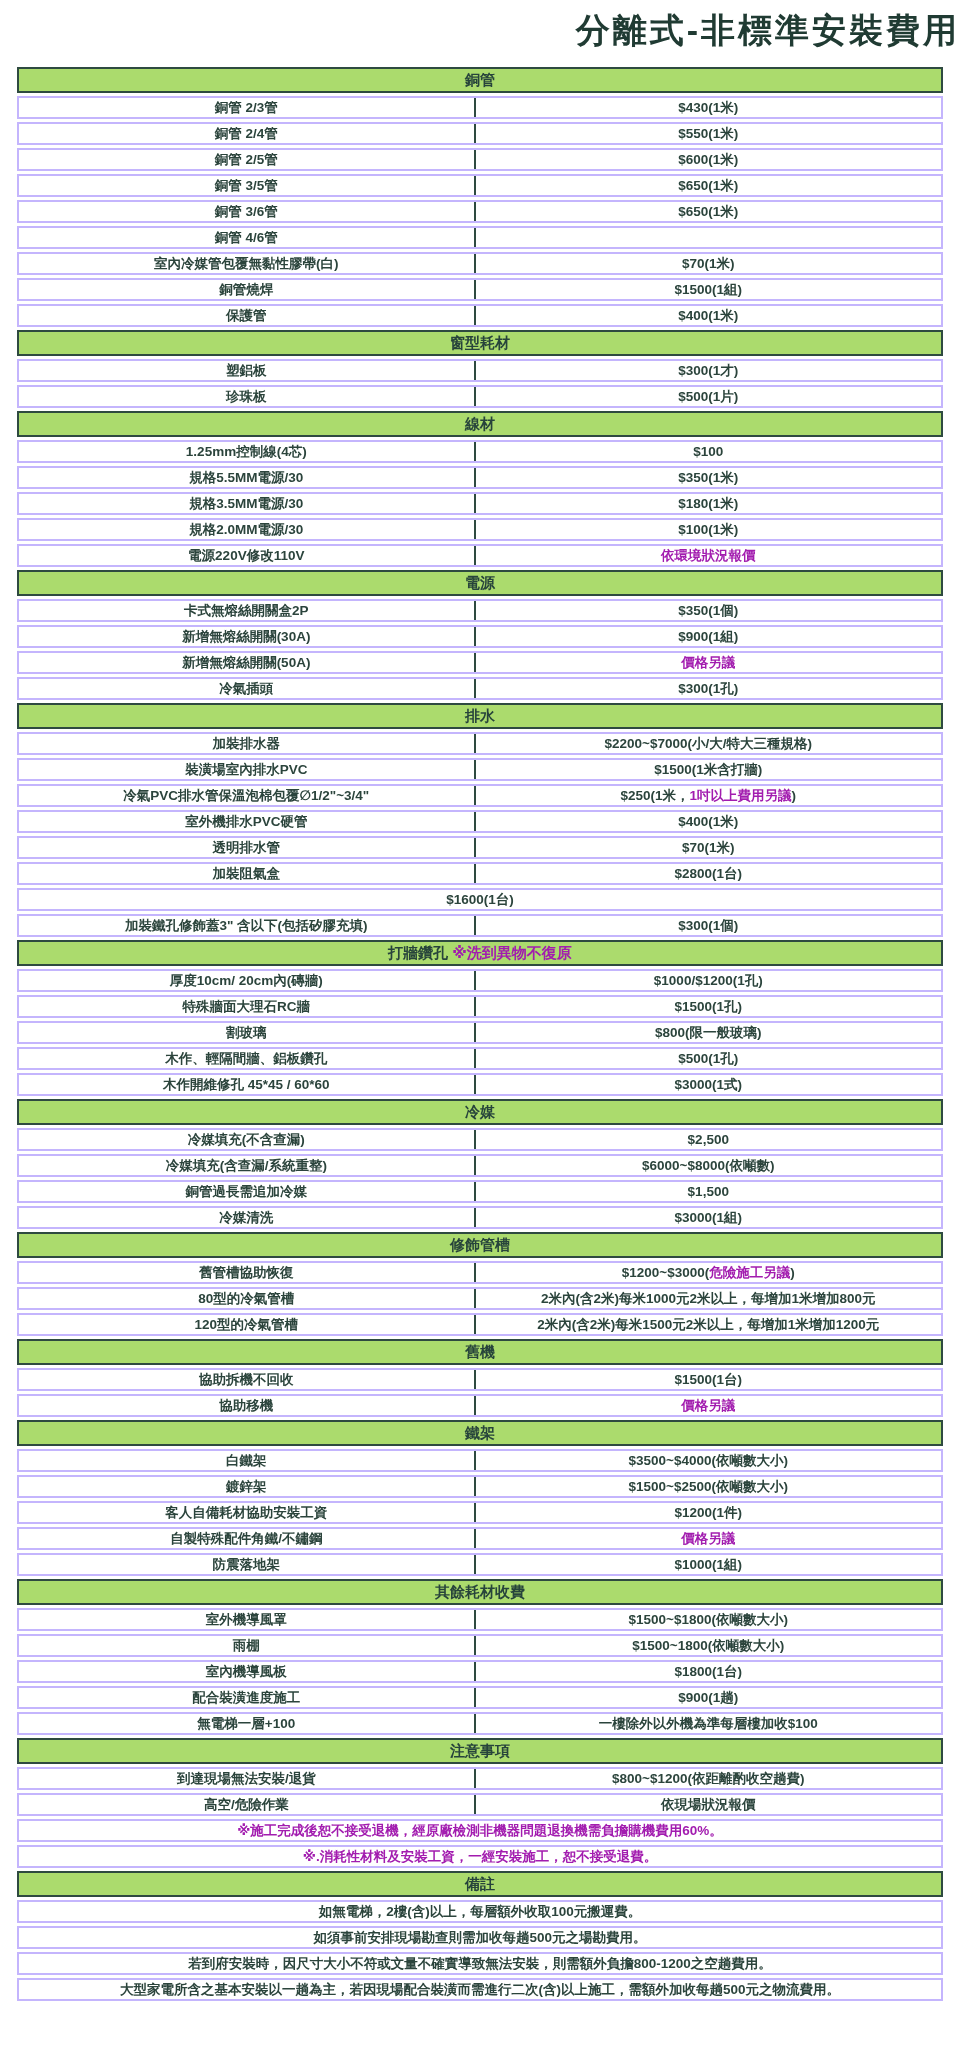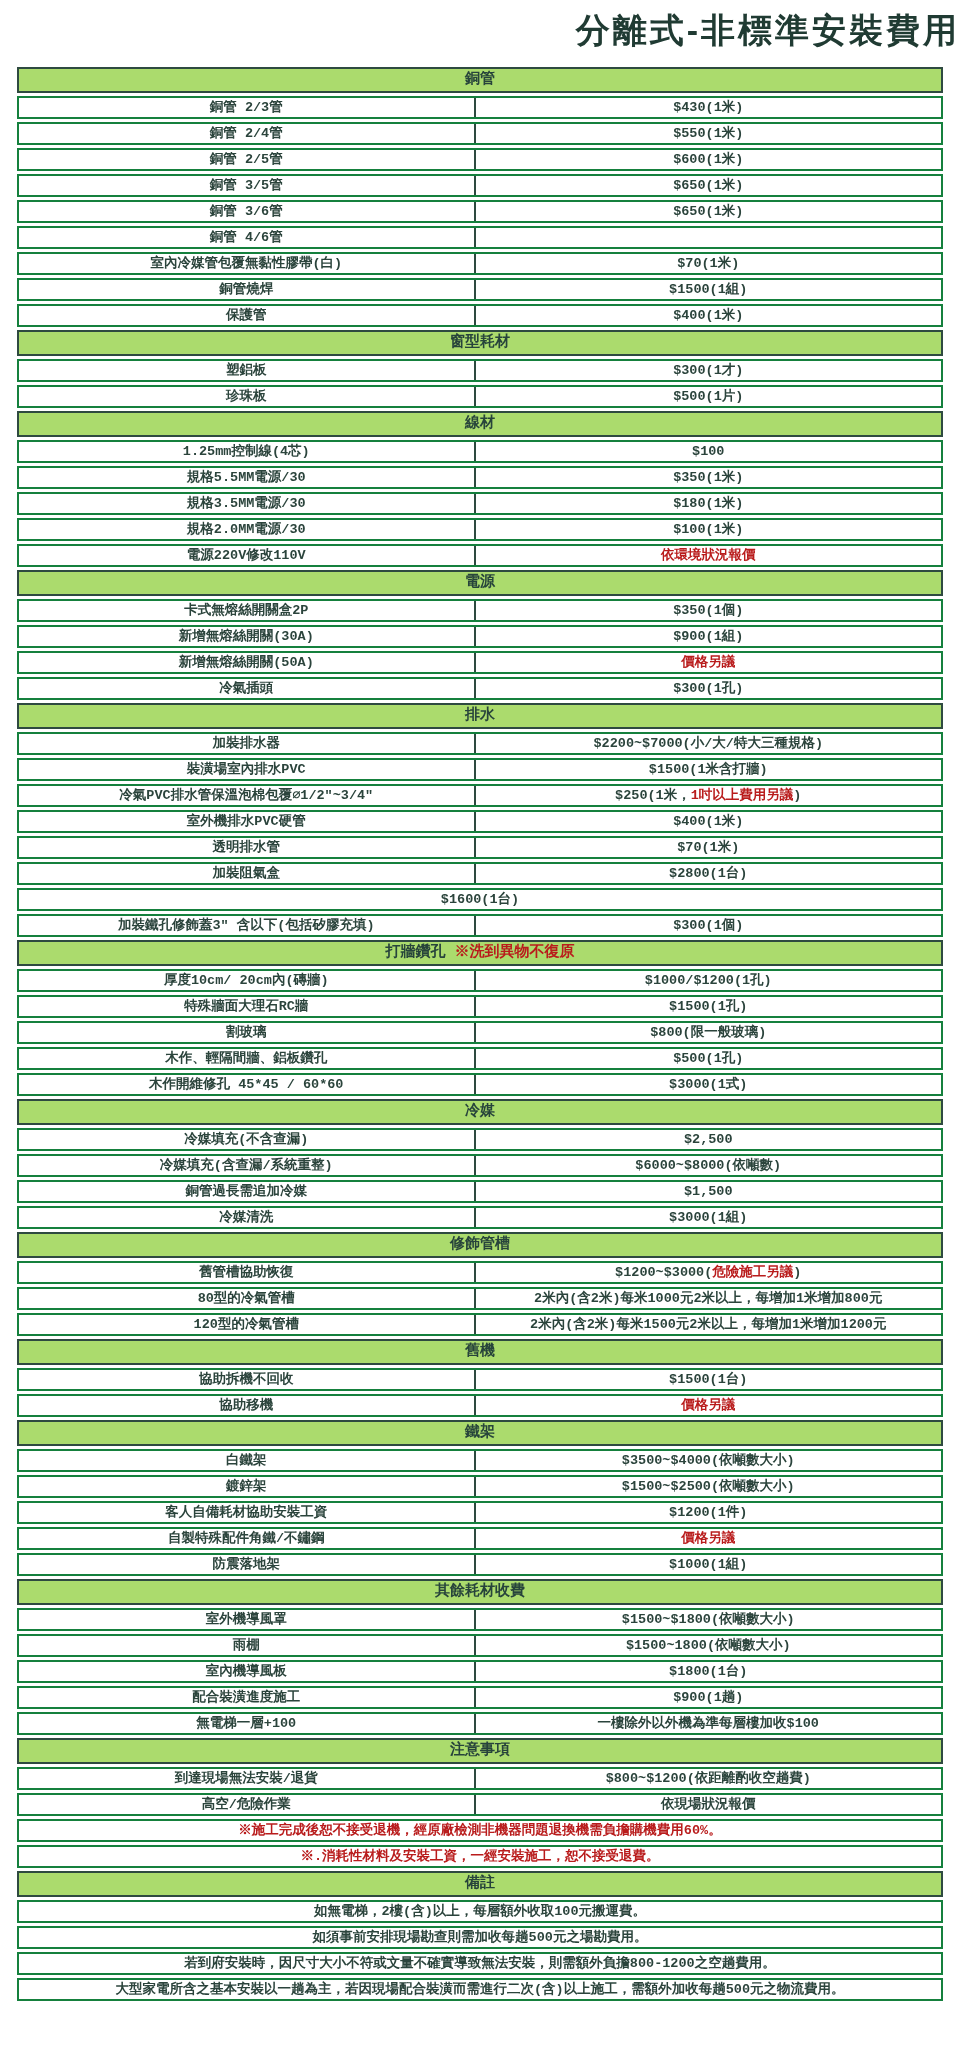--- a/index.html
+++ b/index.html
@@ -11,56 +11,55 @@
   }
   .page-title{
     text-align:right;
     font-size:34px;
     letter-spacing:3px;
     margin:8px 0 10px 0;
     color:#203b33;
   }
   .fee-table{
     margin:13px 17px 14px 17px;
-    font-family:Liberation Mono, monospace;
   }
   .sec-header{
     background:#abdb6d;
     border:2px solid #2e4a40;
     height:22px;
     line-height:22px;
     text-align:center;
     font-size:15px;
     margin-top:3px;
     color:#27443b;
     overflow:hidden;
     white-space:nowrap;
   }
   .row{
-    border:2px solid #15803d;
+    border:2px solid #c4b5fd;
     display:flex;
     margin-top:3px;
     height:19px;
     line-height:19px;
     font-size:13.5px;
     background:#ffffff;
     overflow:hidden;
   }
   .cell{
     text-align:center;
     overflow:hidden;
     white-space:nowrap;
   }
   .cell.left{
     flex:0 0 49.3%;
     border-right:2px solid #2e4a40;
   }
   .cell.right{flex:1;}
   .cell.wide{flex:1;}
-  .red{color:#b91c1c;}
+  .red{color:#a21caf;}
 </style>
 </head>
 <body>
 
 <h1 class="page-title">分離式-非標準安裝費用</h1>
 
 <div class="fee-table">
     <div class="sec-header"><span>銅管</span></div>
     <div class="row">
       <div class="cell left"><span>銅管 2/3管</span></div>

